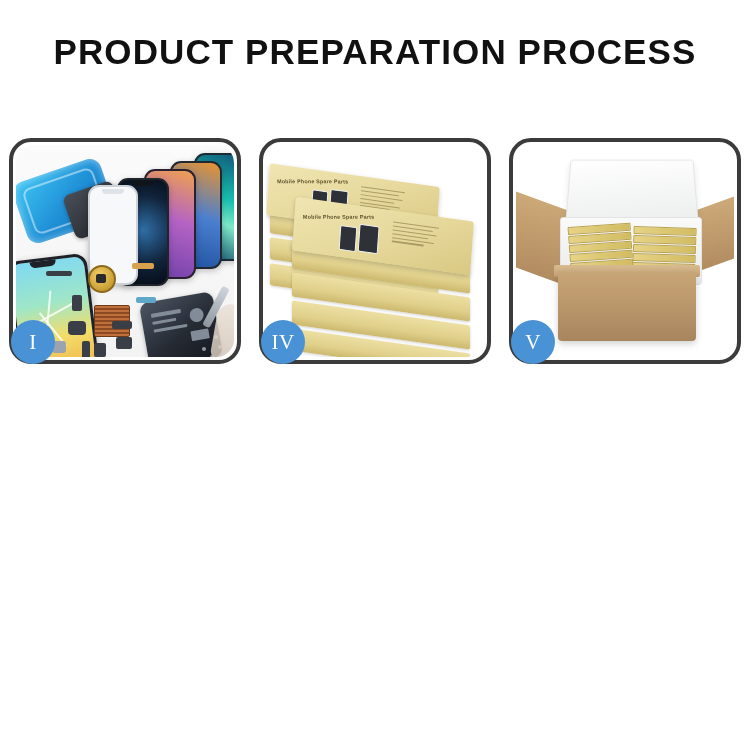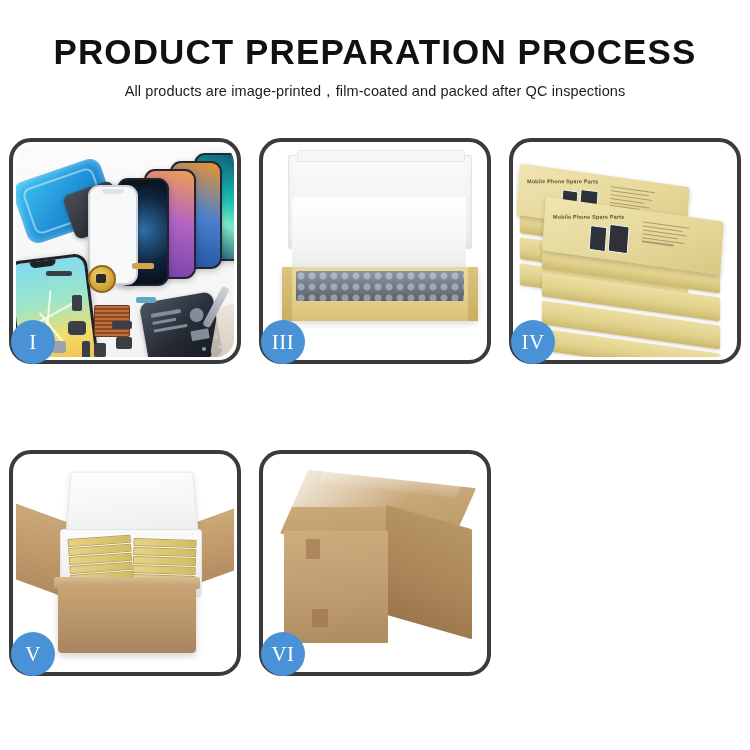--- a/index.html
+++ b/index.html
@@ -295,21 +295,20 @@
     transform:skewX(-22deg);pointer-events:none;
   }
 </style>
 </head>
 <body>
 
 <div class="page">
 
   <div class="header">
     <div class="title">PRODUCT PREPARATION PROCESS</div>
-    <div class="subtitle">All products are image-printed，film-coated and packed after QC inspections</div>
   </div>
 
   <div class="grid">
 
     <div class="panel">
       <div class="stage p1">
         <div class="blue-adh"></div>
         <div class="blue-adh-chip"></div>
 
         <div class="ph ph-teal"></div>
@@ -351,32 +350,20 @@
         <div class="screw" style="left:202px;top:200px;"></div>
         <div class="screw" style="left:198px;top:190px;"></div>
 
         <div class="hand"></div>
         <div class="tool"></div>
       </div>
       <div class="badge">I</div>
     </div>
 
 
-    <div class="panel">
-      <div class="stage p3">
-        <div class="b3-lid"></div>
-        <div class="b3-foam"></div>
-        <div class="b3-tray">
-          <div class="b3-left"></div>
-          <div class="b3-right"></div>
-          <div class="b3-inner"></div>
-        </div>
-      </div>
-      <div class="badge">III</div>
-    </div>
 
     <div class="panel">
       <div class="stage p4">
         <div class="stack">
 
           <div class="sb" style="left:4px;top:78px;width:168px;height:22px;transform:skewY(8deg);"></div>
           <div class="sb" style="left:4px;top:104px;width:168px;height:22px;transform:skewY(8deg);"></div>
           <div class="sb" style="left:4px;top:130px;width:168px;height:22px;transform:skewY(8deg);"></div>
 
           <div class="sb" style="left:26px;top:112px;width:178px;height:24px;transform:skewY(8deg);"></div>
@@ -439,27 +426,15 @@
                 <i style="top:38px;"></i>
             </div>
           </div>
         </div>
         <div class="c5-rim"></div>
         <div class="c5-body"></div>
       </div>
       <div class="badge">V</div>
     </div>
 
-    <div class="panel">
-      <div class="stage p6">
-        <div class="c6-top"></div>
-        <div class="c6-seam"></div>
-        <div class="c6-side"></div>
-        <div class="c6-front"></div>
-        <div class="c6-tape" style="left:40px;top:82px;width:14px;height:20px;"></div>
-        <div class="c6-tape" style="left:46px;top:152px;width:16px;height:18px;"></div>
-        <div class="c6-gloss"></div>
-      </div>
-      <div class="badge">VI</div>
-    </div>
 
   </div>
 </div>
 
 </body></html>

